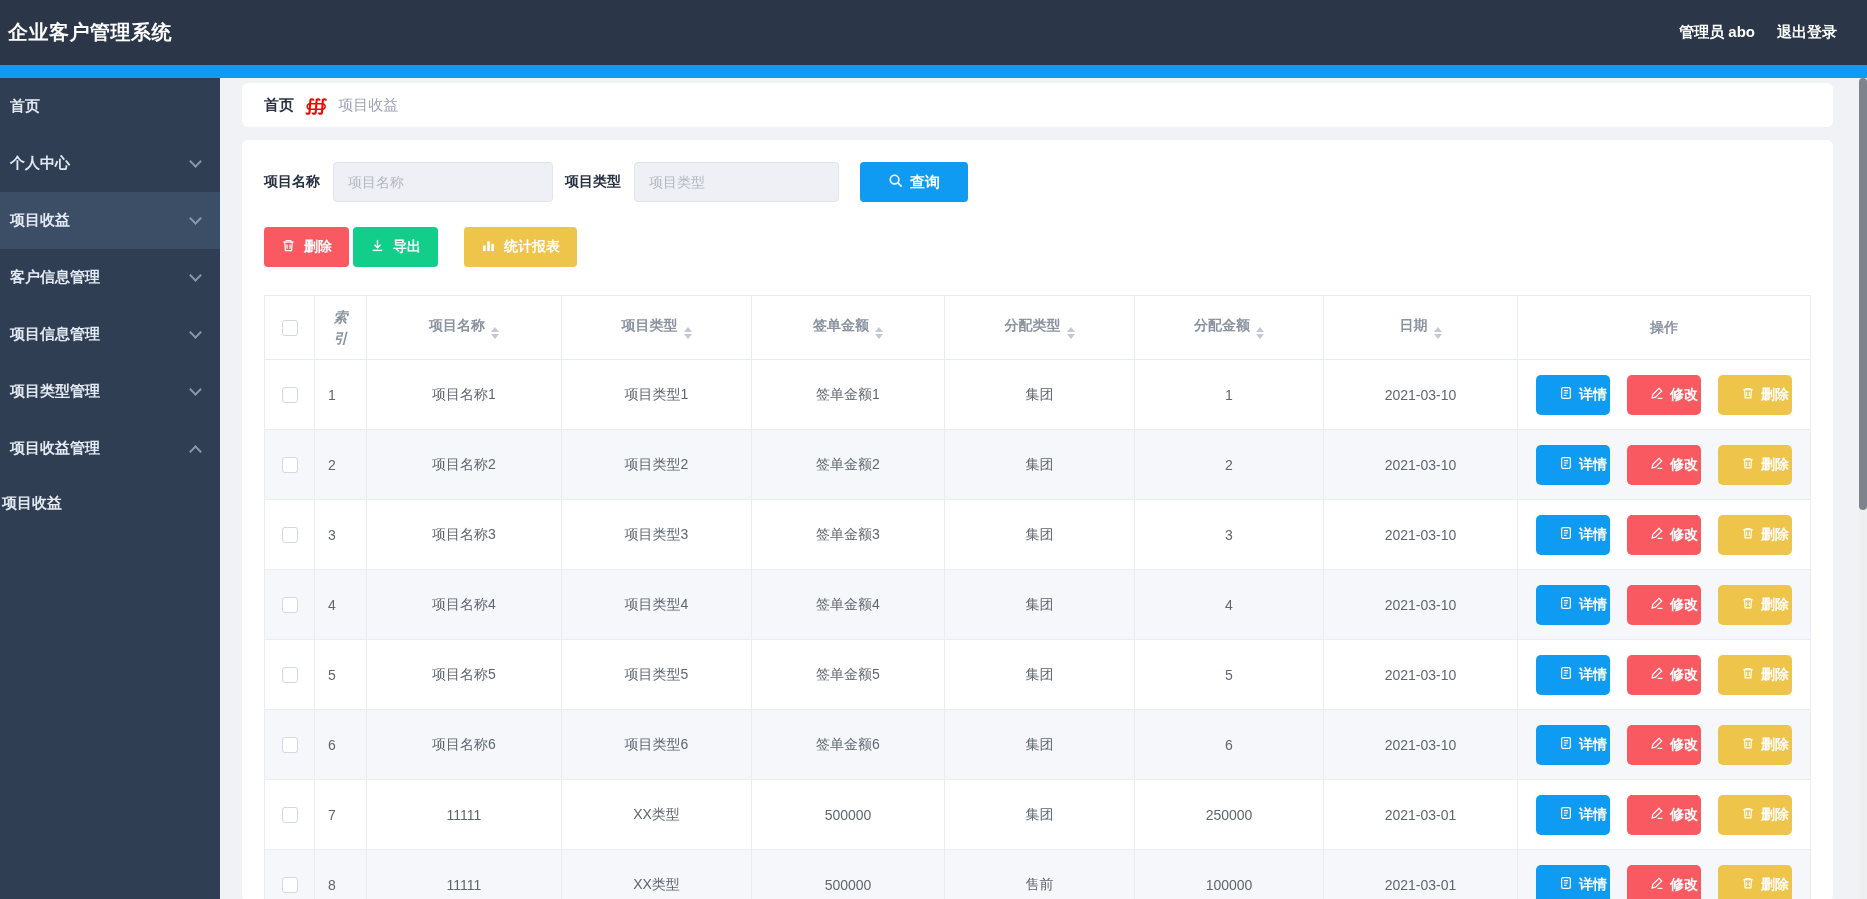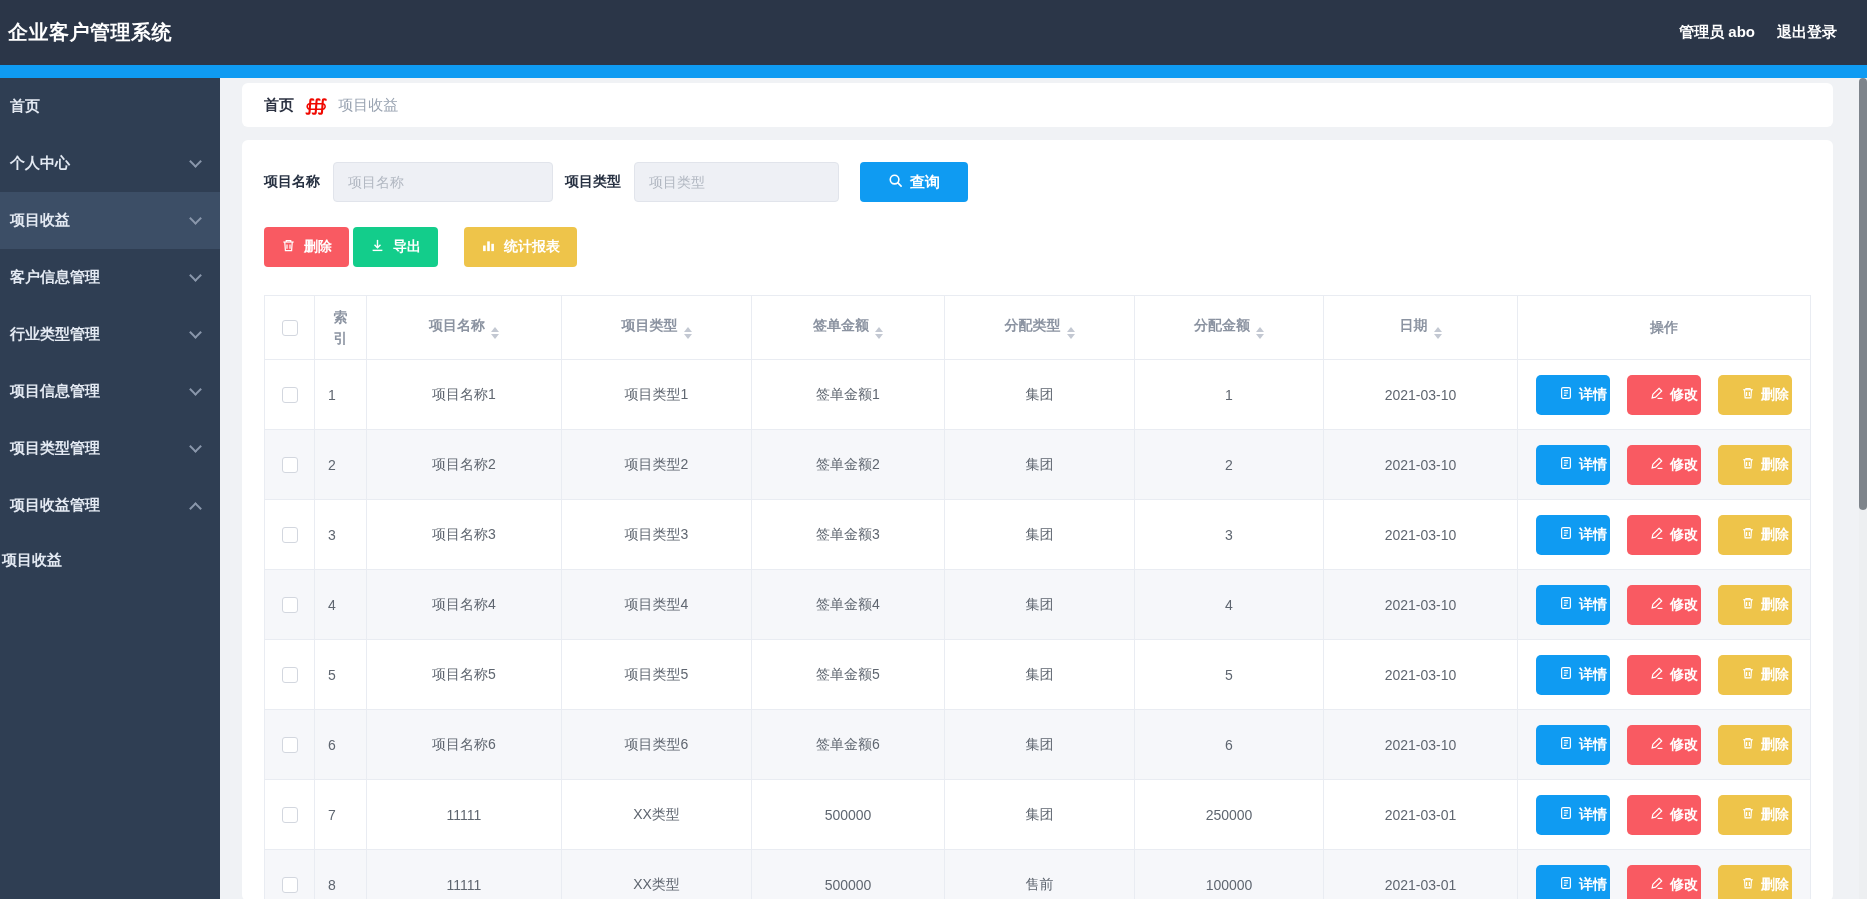--- a/index.html
+++ b/index.html
@@ -59,21 +59,21 @@
   .btn-exp{background:var(--green);}
   .btn-rep{background:var(--yellow);margin-left:22px;}
 
   
   table{margin-top:28px;width:100%;border-collapse:collapse;table-layout:fixed;}
   th,td{border:1px solid var(--border);text-align:center;font-size:14px;overflow:hidden;}
   th{height:64px;color:var(--th-text);font-weight:700;background:#fff;}
   td{height:70px;color:var(--td-text);}
   tbody tr:nth-child(even){background:var(--stripe);}
   td.cell-index{text-align:left;padding-left:13px;}
-  .th-wrap{display:inline-block;width:16px;line-height:1.5;word-break:break-all;}
+  .th-wrap{display:inline-block;width:16px;line-height:1.5;word-break:break-all;font-style:italic;}
   .caret-wrap{display:inline-flex;flex-direction:column;gap:2px;margin-left:6px;vertical-align:-2px;}
   .caret-up{width:0;height:0;border-left:4px solid transparent;border-right:4px solid transparent;
     border-bottom:5px solid #c3c8d2;}
   .caret-down{width:0;height:0;border-left:4px solid transparent;border-right:4px solid transparent;
     border-top:5px solid #c3c8d2;}
   .checkbox{width:16px;height:16px;border:1px solid #d3d7df;border-radius:3px;background:#fff;
     display:inline-block;vertical-align:middle;cursor:pointer;}
   .row-actions{display:flex;justify-content:center;align-items:center;gap:17px;}
   .btn-row{width:74px;height:40px;border-radius:5px;font-size:14px;gap:6px;padding-left:20px;}
   .btn-detail{background:var(--blue);}
@@ -114,24 +114,20 @@
   <div class="side-item active">
     <span class="side-label">项目收益</span>
     <span class="chev down"></span>
   </div>
 
   <div class="side-item">
     <span class="side-label">客户信息管理</span>
     <span class="chev down"></span>
   </div>
 
-  <div class="side-item">
-    <span class="side-label">行业类型管理</span>
-    <span class="chev down"></span>
-  </div>
 
   <div class="side-item">
     <span class="side-label">项目信息管理</span>
     <span class="chev down"></span>
   </div>
 
   <div class="side-item">
     <span class="side-label">项目类型管理</span>
     <span class="chev down"></span>
   </div>

